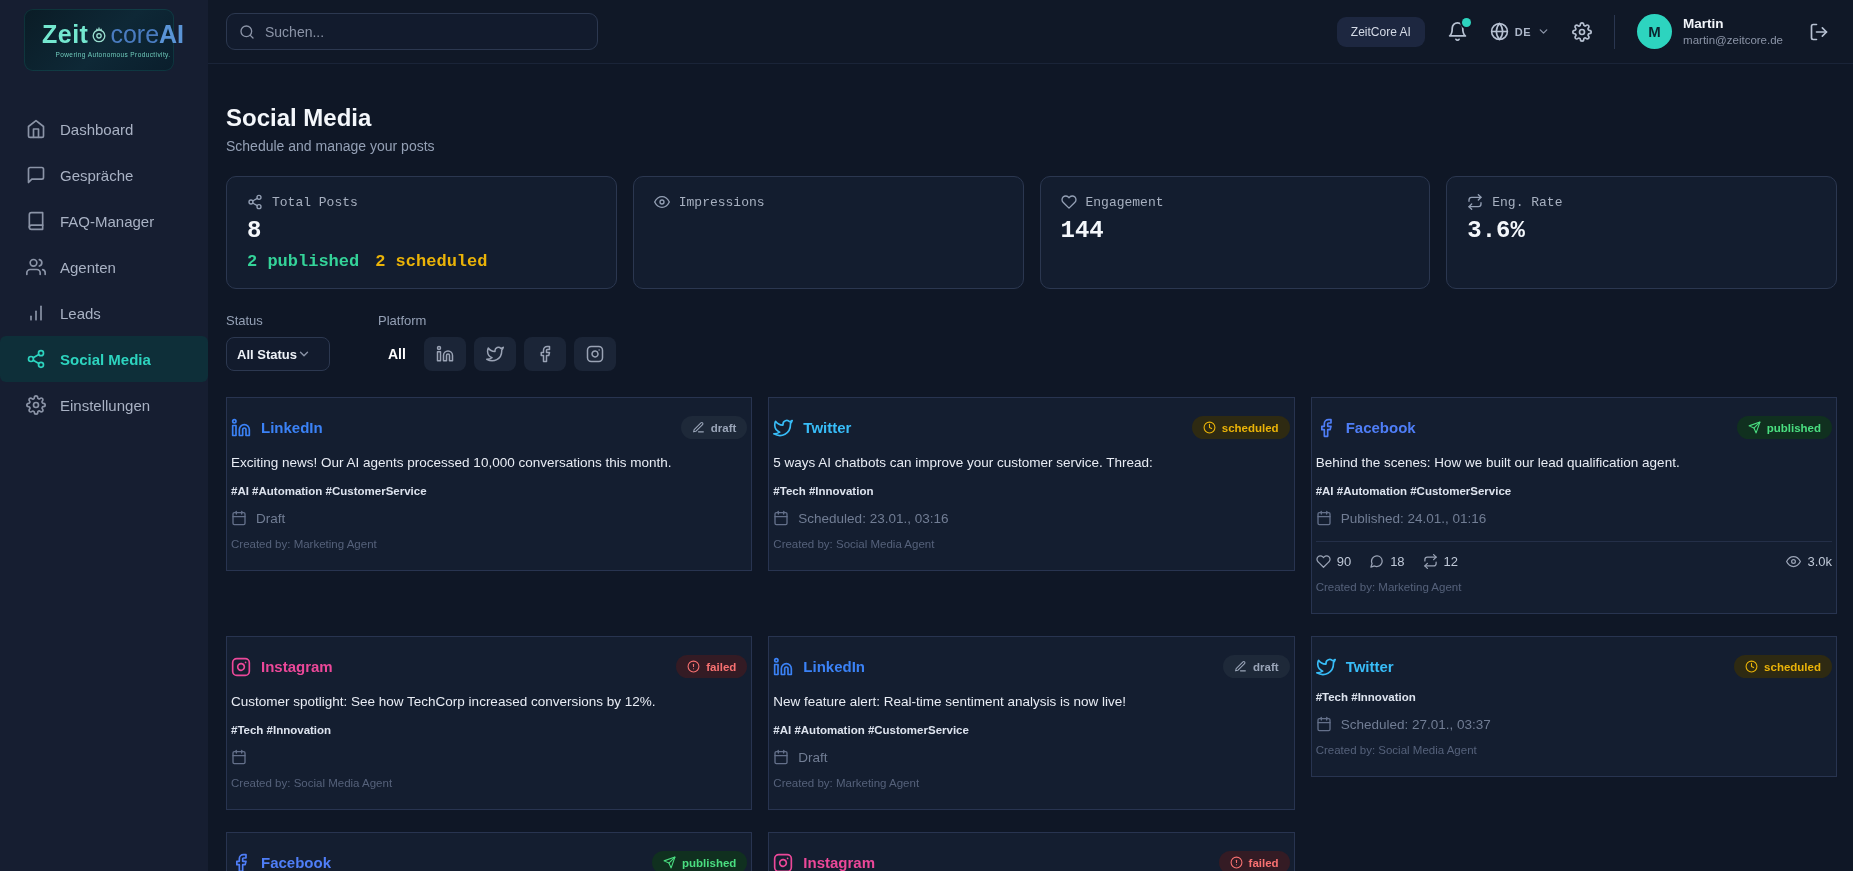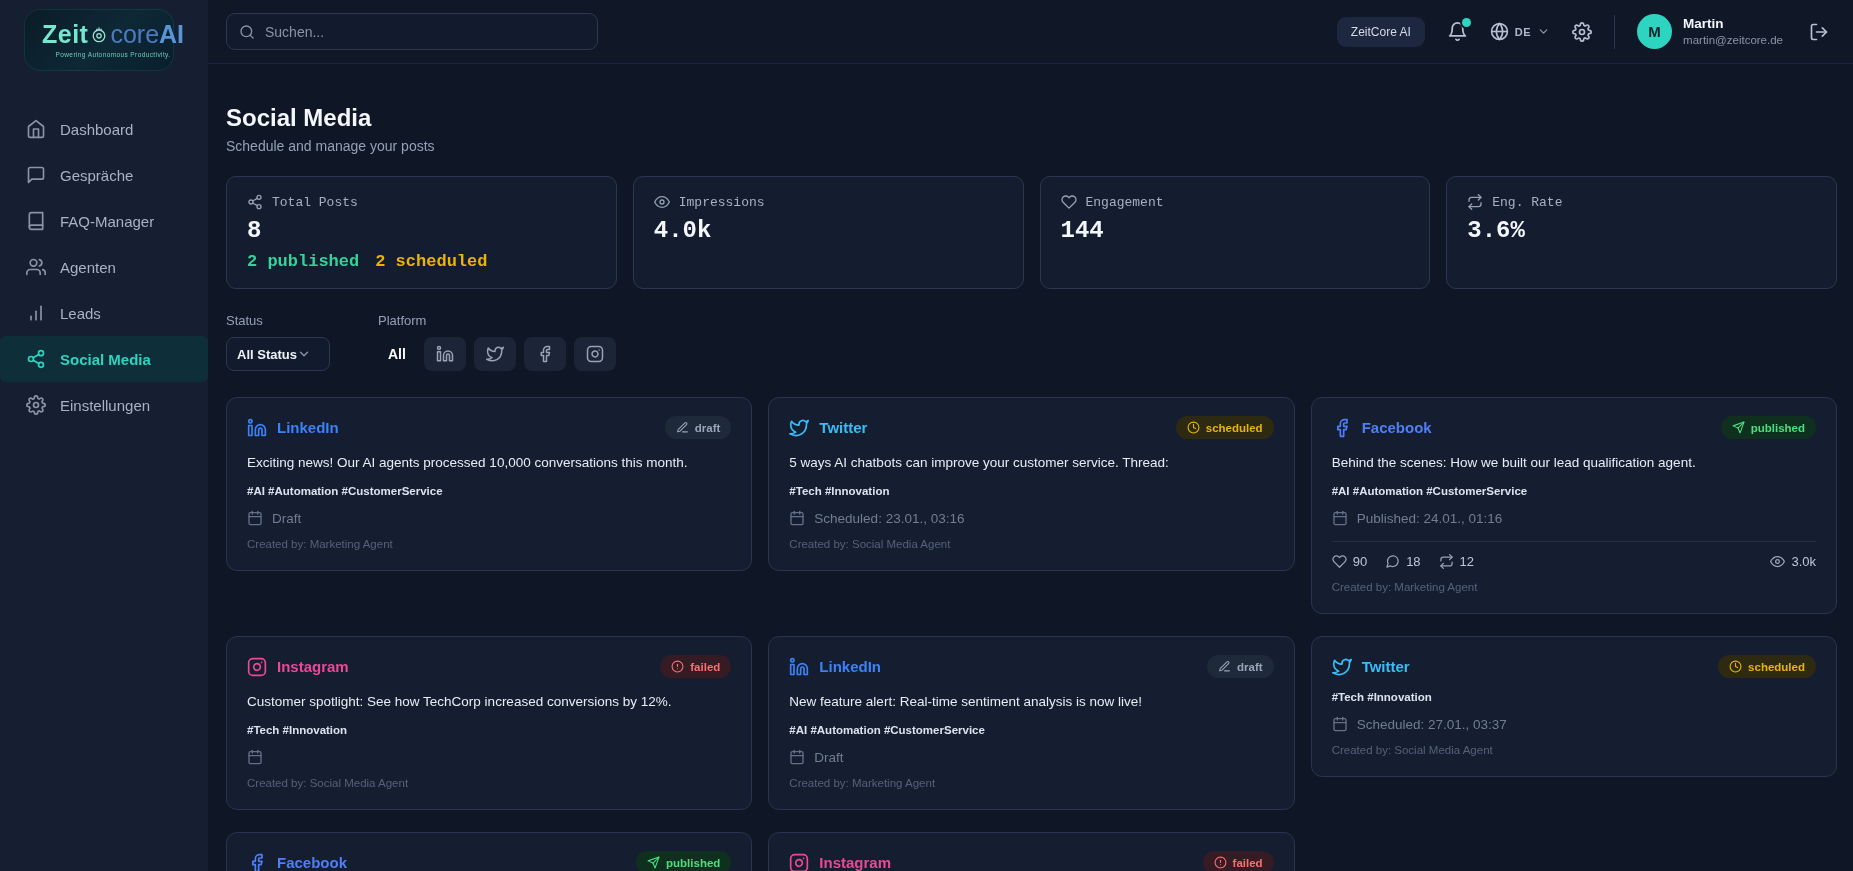--- a/index.html
+++ b/index.html
@@ -11,21 +11,21 @@
   }
   .ic { display:inline-flex; flex:none; }
   .ic svg { width:100%; height:100%; display:block; }
 
   
   .sidebar {
     width:208px; height:100%; background:#161e31; flex:none;
     display:flex; flex-direction:column;
   }
   .logo-box {
-    margin:9px 0 0 24px; width:150px; height:62px; border-radius:16px;
+    margin:9px 0 0 24px; width:150px; height:62px; border-radius:9px;
     background:linear-gradient(135deg,#0a1c26 0%,#0e2836 55%,#0a1e2c 100%);
     display:flex; flex-direction:column; align-items:center; justify-content:center;
     box-shadow:0 0 0 1px rgba(45,212,191,.12) inset;
     padding-left:28px;
   }
   .logo-row { display:flex; align-items:center; line-height:1; }
   .logo-zeit { font-size:25px; font-weight:700; color:#74e7cf; letter-spacing:.5px; }
   .logo-head { width:20px; height:20px; color:#9adfd0; margin:0 1px; }
   .logo-core { font-size:25px; font-weight:500; color:#4a7cc0; }
   .logo-ai   { font-size:25px; font-weight:800; color:#5a94d6; }
@@ -117,22 +117,22 @@
     width:42px; height:34px; border-radius:8px; background:#1b2537;
     display:flex; align-items:center; justify-content:center; cursor:pointer; border:none;
   }
   .plat-btn .ic { width:18px; height:18px; color:#9aa3b5; }
 
   .posts-grid {
     margin-top:26px; display:grid; grid-template-columns:repeat(3,1fr);
     gap:22px 16px; align-items:start;
   }
   .post-card {
-    background:#141e30; border:1px solid #283450; border-radius:11px;
-    padding:18px 20px 20px; cursor:pointer;
+    background:#141e30; border:1px solid #283450; border-radius:0;
+    padding:18px 4px 20px; cursor:pointer;
   }
   .post-head { display:flex; align-items:center; justify-content:space-between; }
   .post-plat { display:flex; align-items:center; gap:10px; font-size:15px; font-weight:700; }
   .post-plat .ic { width:20px; height:20px; }
   .badge {
     display:flex; align-items:center; gap:6px; font-size:11.5px; font-weight:700;
     padding:5px 11px; border-radius:999px;
   }
   .badge .ic { width:13px; height:13px; }
   .post-content { margin-top:15px; font-size:13.5px; color:#e8ecf4; line-height:1.35; }
@@ -327,21 +327,20 @@
         <div class="stat-card">
           <div class="stat-top">
             <span class="ic">
               <svg viewBox="0 0 24 24" fill="none" stroke="currentColor" stroke-width="2" stroke-linecap="round" stroke-linejoin="round">
                 <path d="M1 12s4-8 11-8 11 8 11 8-4 8-11 8-11-8-11-8z"></path>
                 <circle cx="12" cy="12" r="3"></circle>
               </svg>
             </span>
             <span>Impressions</span>
           </div>
-          <div class="stat-value">4.0k</div>
         </div>
         <div class="stat-card">
           <div class="stat-top">
             <span class="ic">
               <svg viewBox="0 0 24 24" fill="none" stroke="currentColor" stroke-width="2" stroke-linecap="round" stroke-linejoin="round">
                 <path d="M20.84 4.61a5.5 5.5 0 0 0-7.78 0L12 5.67l-1.06-1.06a5.5 5.5 0 0 0-7.78 7.78l1.06 1.06L12 21.23l7.78-7.78 1.06-1.06a5.5 5.5 0 0 0 0-7.78z"></path>
               </svg>
             </span>
             <span>Engagement</span>
           </div>

